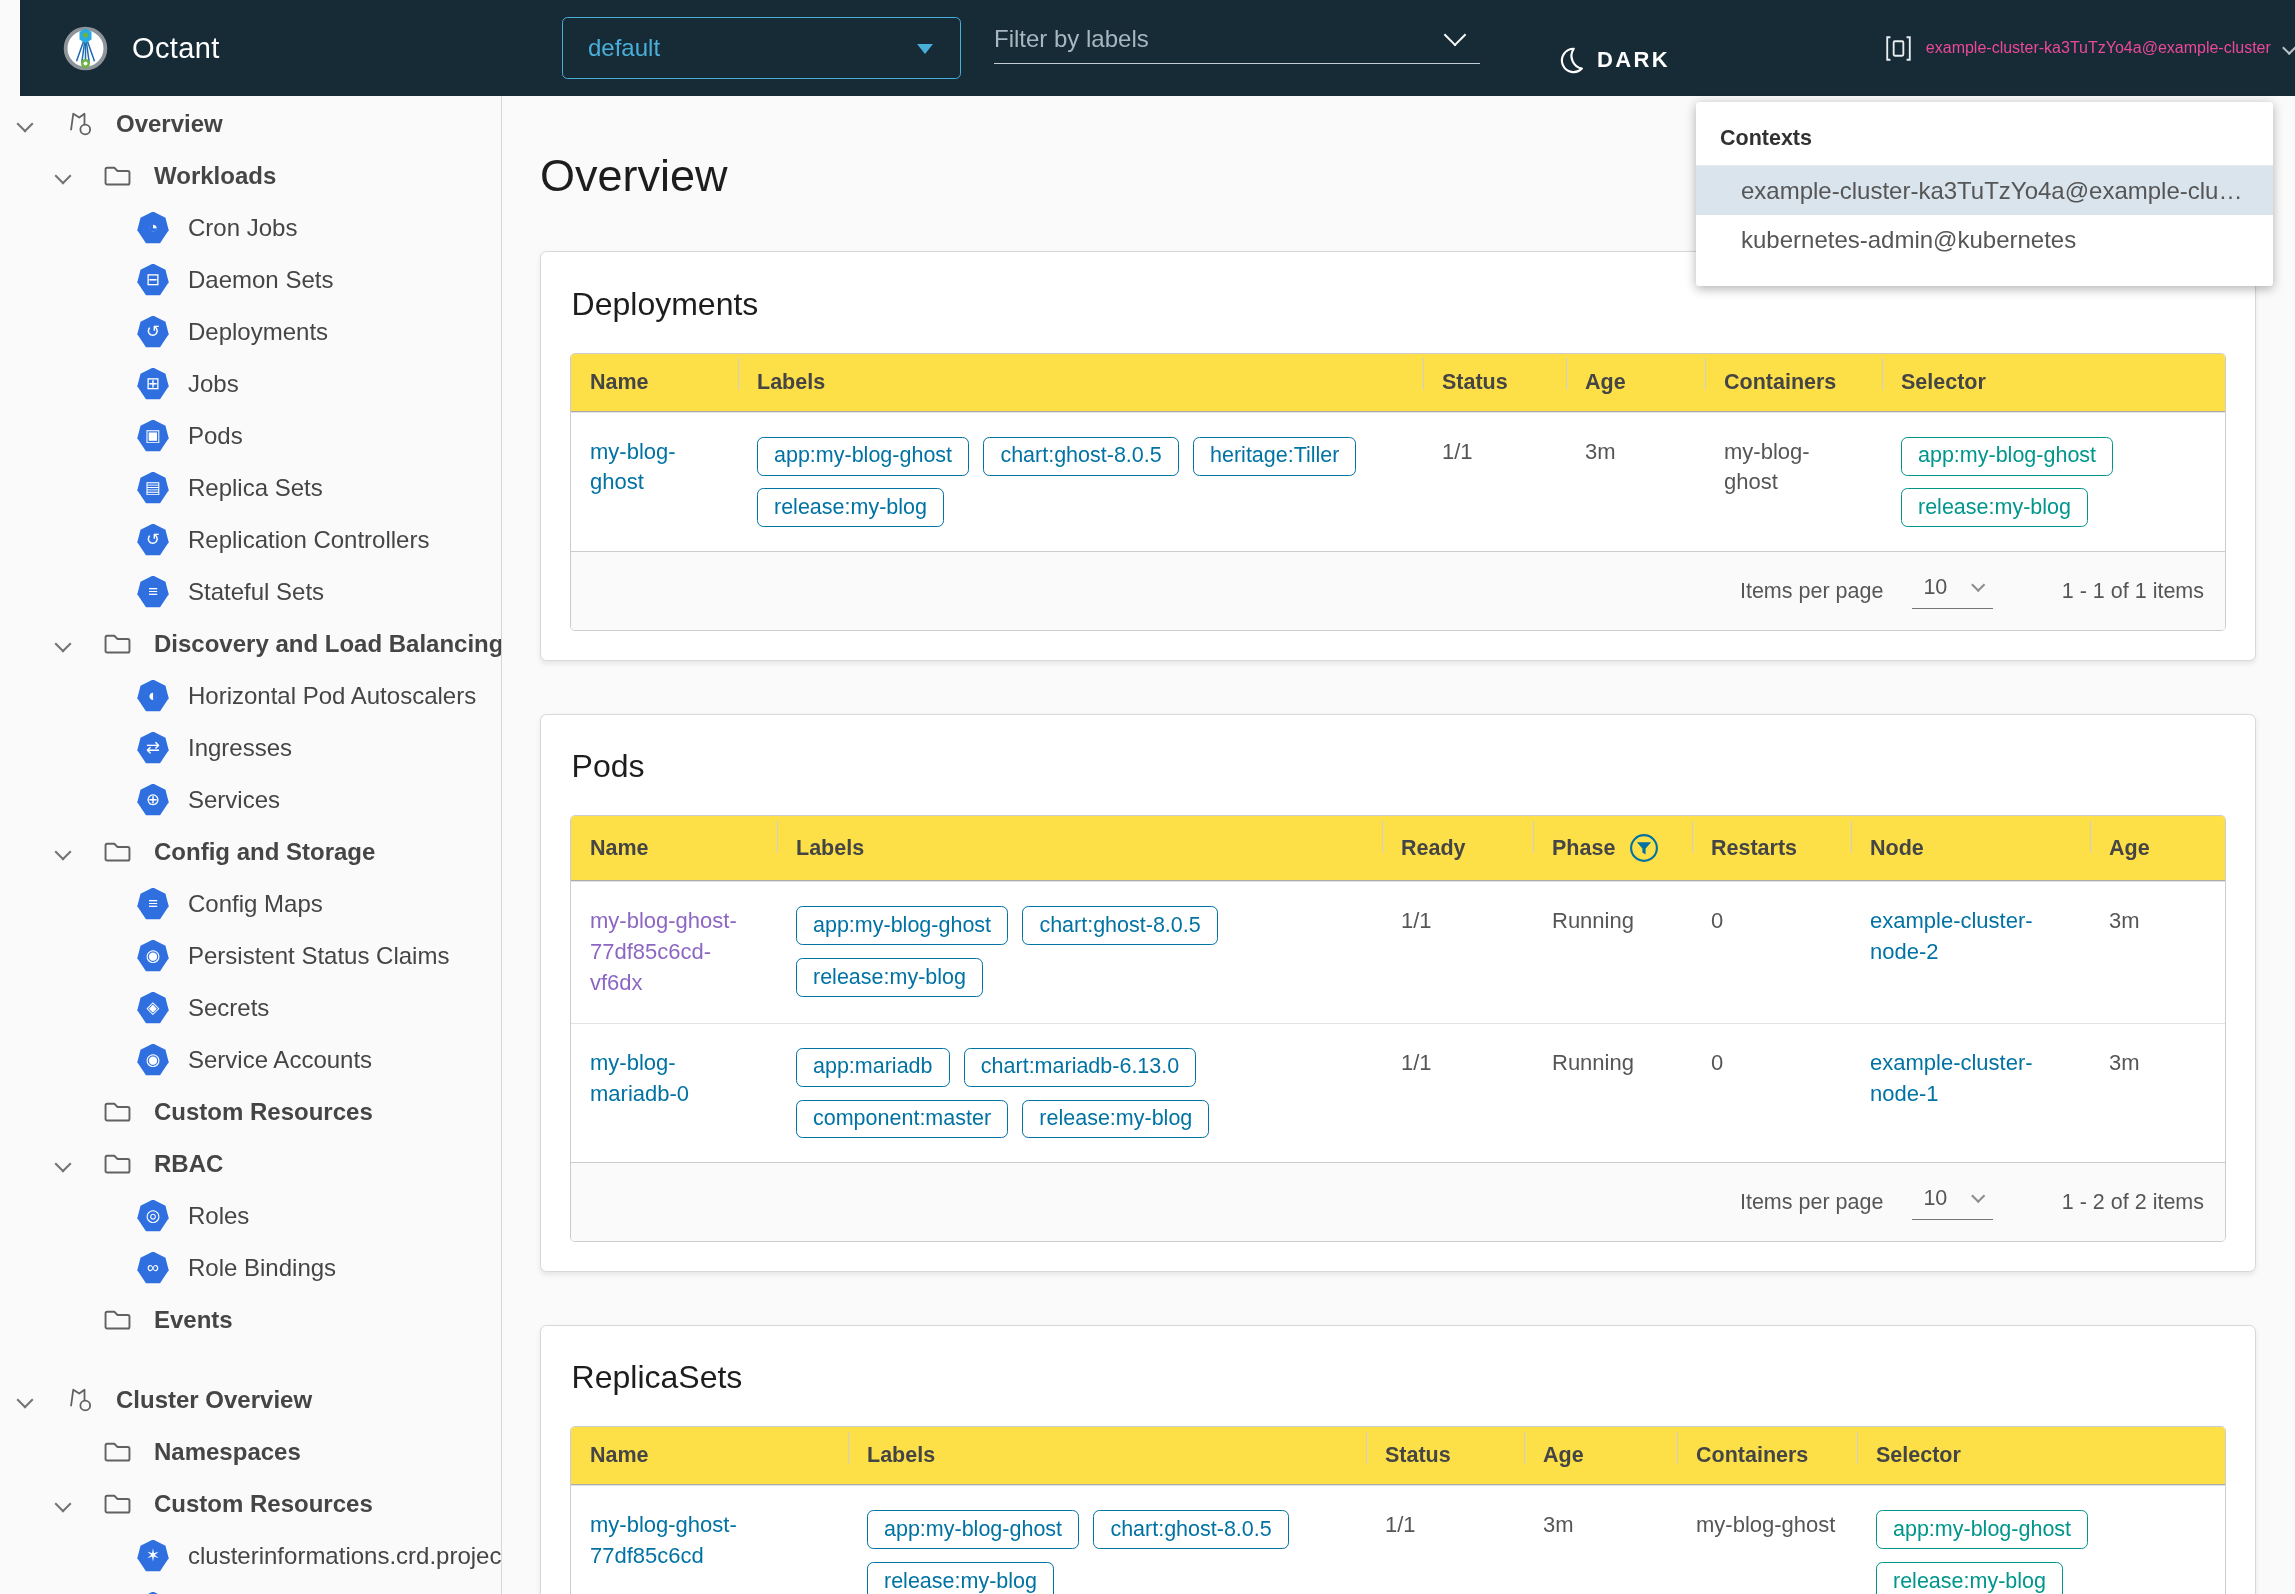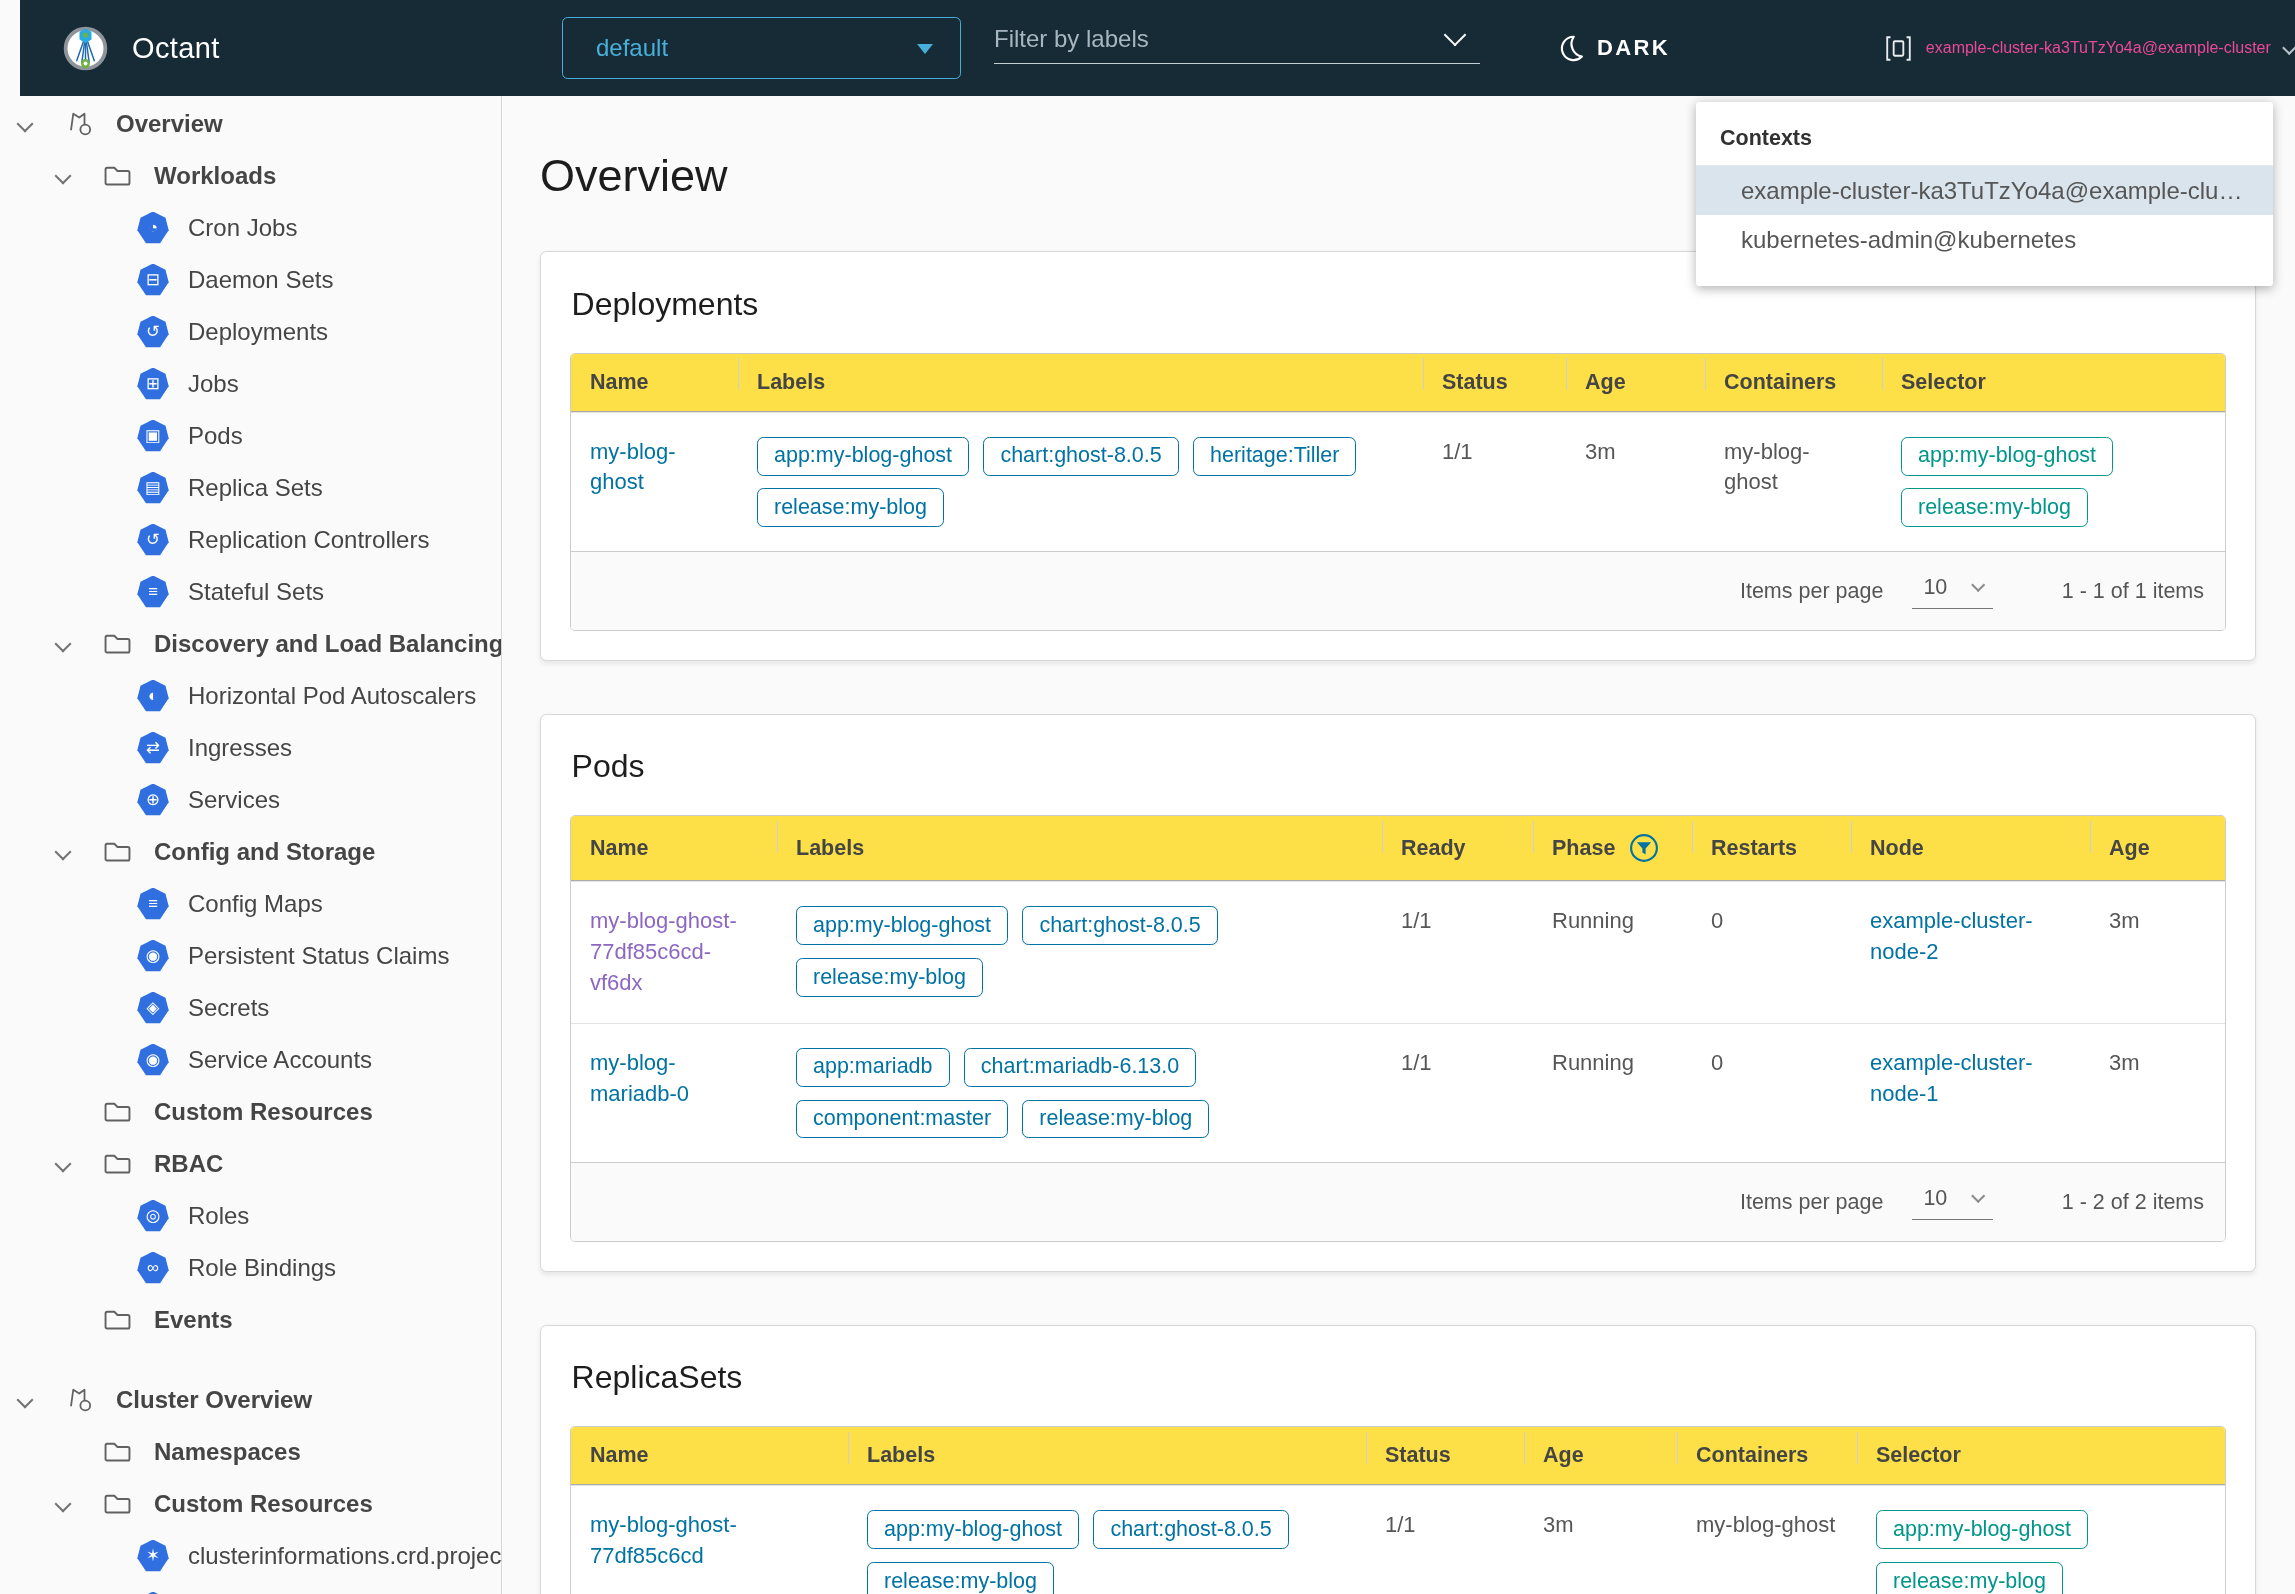--- a/index.html
+++ b/index.html
@@ -7,37 +7,37 @@
               font-family:"Liberation Sans", sans-serif; }
 
   
   .app-header { position:absolute; top:0; left:0; width:2295px; height:96px;
                 background:#172b36; z-index:20;margin-left:20px; }
   .logo { position:absolute; left:43px; top:25.5px; width:45px; height:45px; }
   .app-title { position:absolute; left:112px; top:0; height:96px; display:flex; align-items:center;
                color:#ffffff; font-size:29px; font-weight:400; letter-spacing:0.4px; }
   .ns-select { position:absolute; left:542px; top:16.7px; width:399px; height:62px;
                border:1.6px solid #49afd9; border-radius:5.6px; color:#49afd9; font-size:24px;
-               display:flex; align-items:center; padding:0 33px; cursor:pointer; }
+               display:flex; align-items:center; padding:0 25px; cursor:pointer; }
   .ns-caret { position:absolute; right:27px; top:26px; width:0; height:0;
               border-left:8.8px solid transparent; border-right:8.8px solid transparent;
               border-top:10.4px solid #49afd9; }
   .filter-box { position:absolute; left:974px; top:19px; width:486px; height:45px;
                 border-bottom:1.6px solid #c3ced4; }
   .filter-box input { width:430px; height:40px; background:transparent; border:none; outline:none;
                       color:#fafafa; font-size:24px; }
   .filter-box input::placeholder { color:#a7b6bf; opacity:1; }
   .chev { display:inline-block; border-style:solid; border-color:#737373; border-width:0 2.4px 2.4px 0;
           transform:rotate(45deg); }
   .chev.white { border-color:#fafafa; width:16px; height:16px; border-width:0 2.8px 2.8px 0; }
   .chev.ctx { border-color:#b9c4ca; width:10.4px; height:10.4px; border-width:0 2px 2px 0; }
   .chev.side { border-color:#737373; width:12px; height:12px; border-width:0 2.2px 2.2px 0; }
   .chev.ipp { border-color:#8c8c8c; width:10.4px; height:10.4px; border-width:0 2px 2px 0; margin-top:-4.8px; }
   .filter-chevron { position:absolute; right:17.5px; top:8px; }
-  .theme-toggle { position:absolute; left:1535px; top:0; height:96px; display:flex;
+  .theme-toggle { position:absolute; left:1535px; top:12px; height:96px; display:flex;
                   align-items:center; gap:12px; cursor:pointer; }
   .theme-label { color:#ffffff; font-size:22px; font-weight:700; letter-spacing:2.4px; }
   .context-button { position:absolute; right:21px; top:0; height:96px; display:flex;
                     align-items:center; gap:12.8px; color:#ec4899; font-size:16px; cursor:pointer; }
 
   
   .context-menu { position:absolute; top:102px; right:22px; width:577px; background:#ffffff;
                   border-radius:3.2px; box-shadow:0 2.4px 11px rgba(0,0,0,.3); z-index:30;
                   padding-bottom:22px; }
   .cm-title { font-size:21.5px; font-weight:700; color:#313131; padding:24px 0 14.3px 24px;

